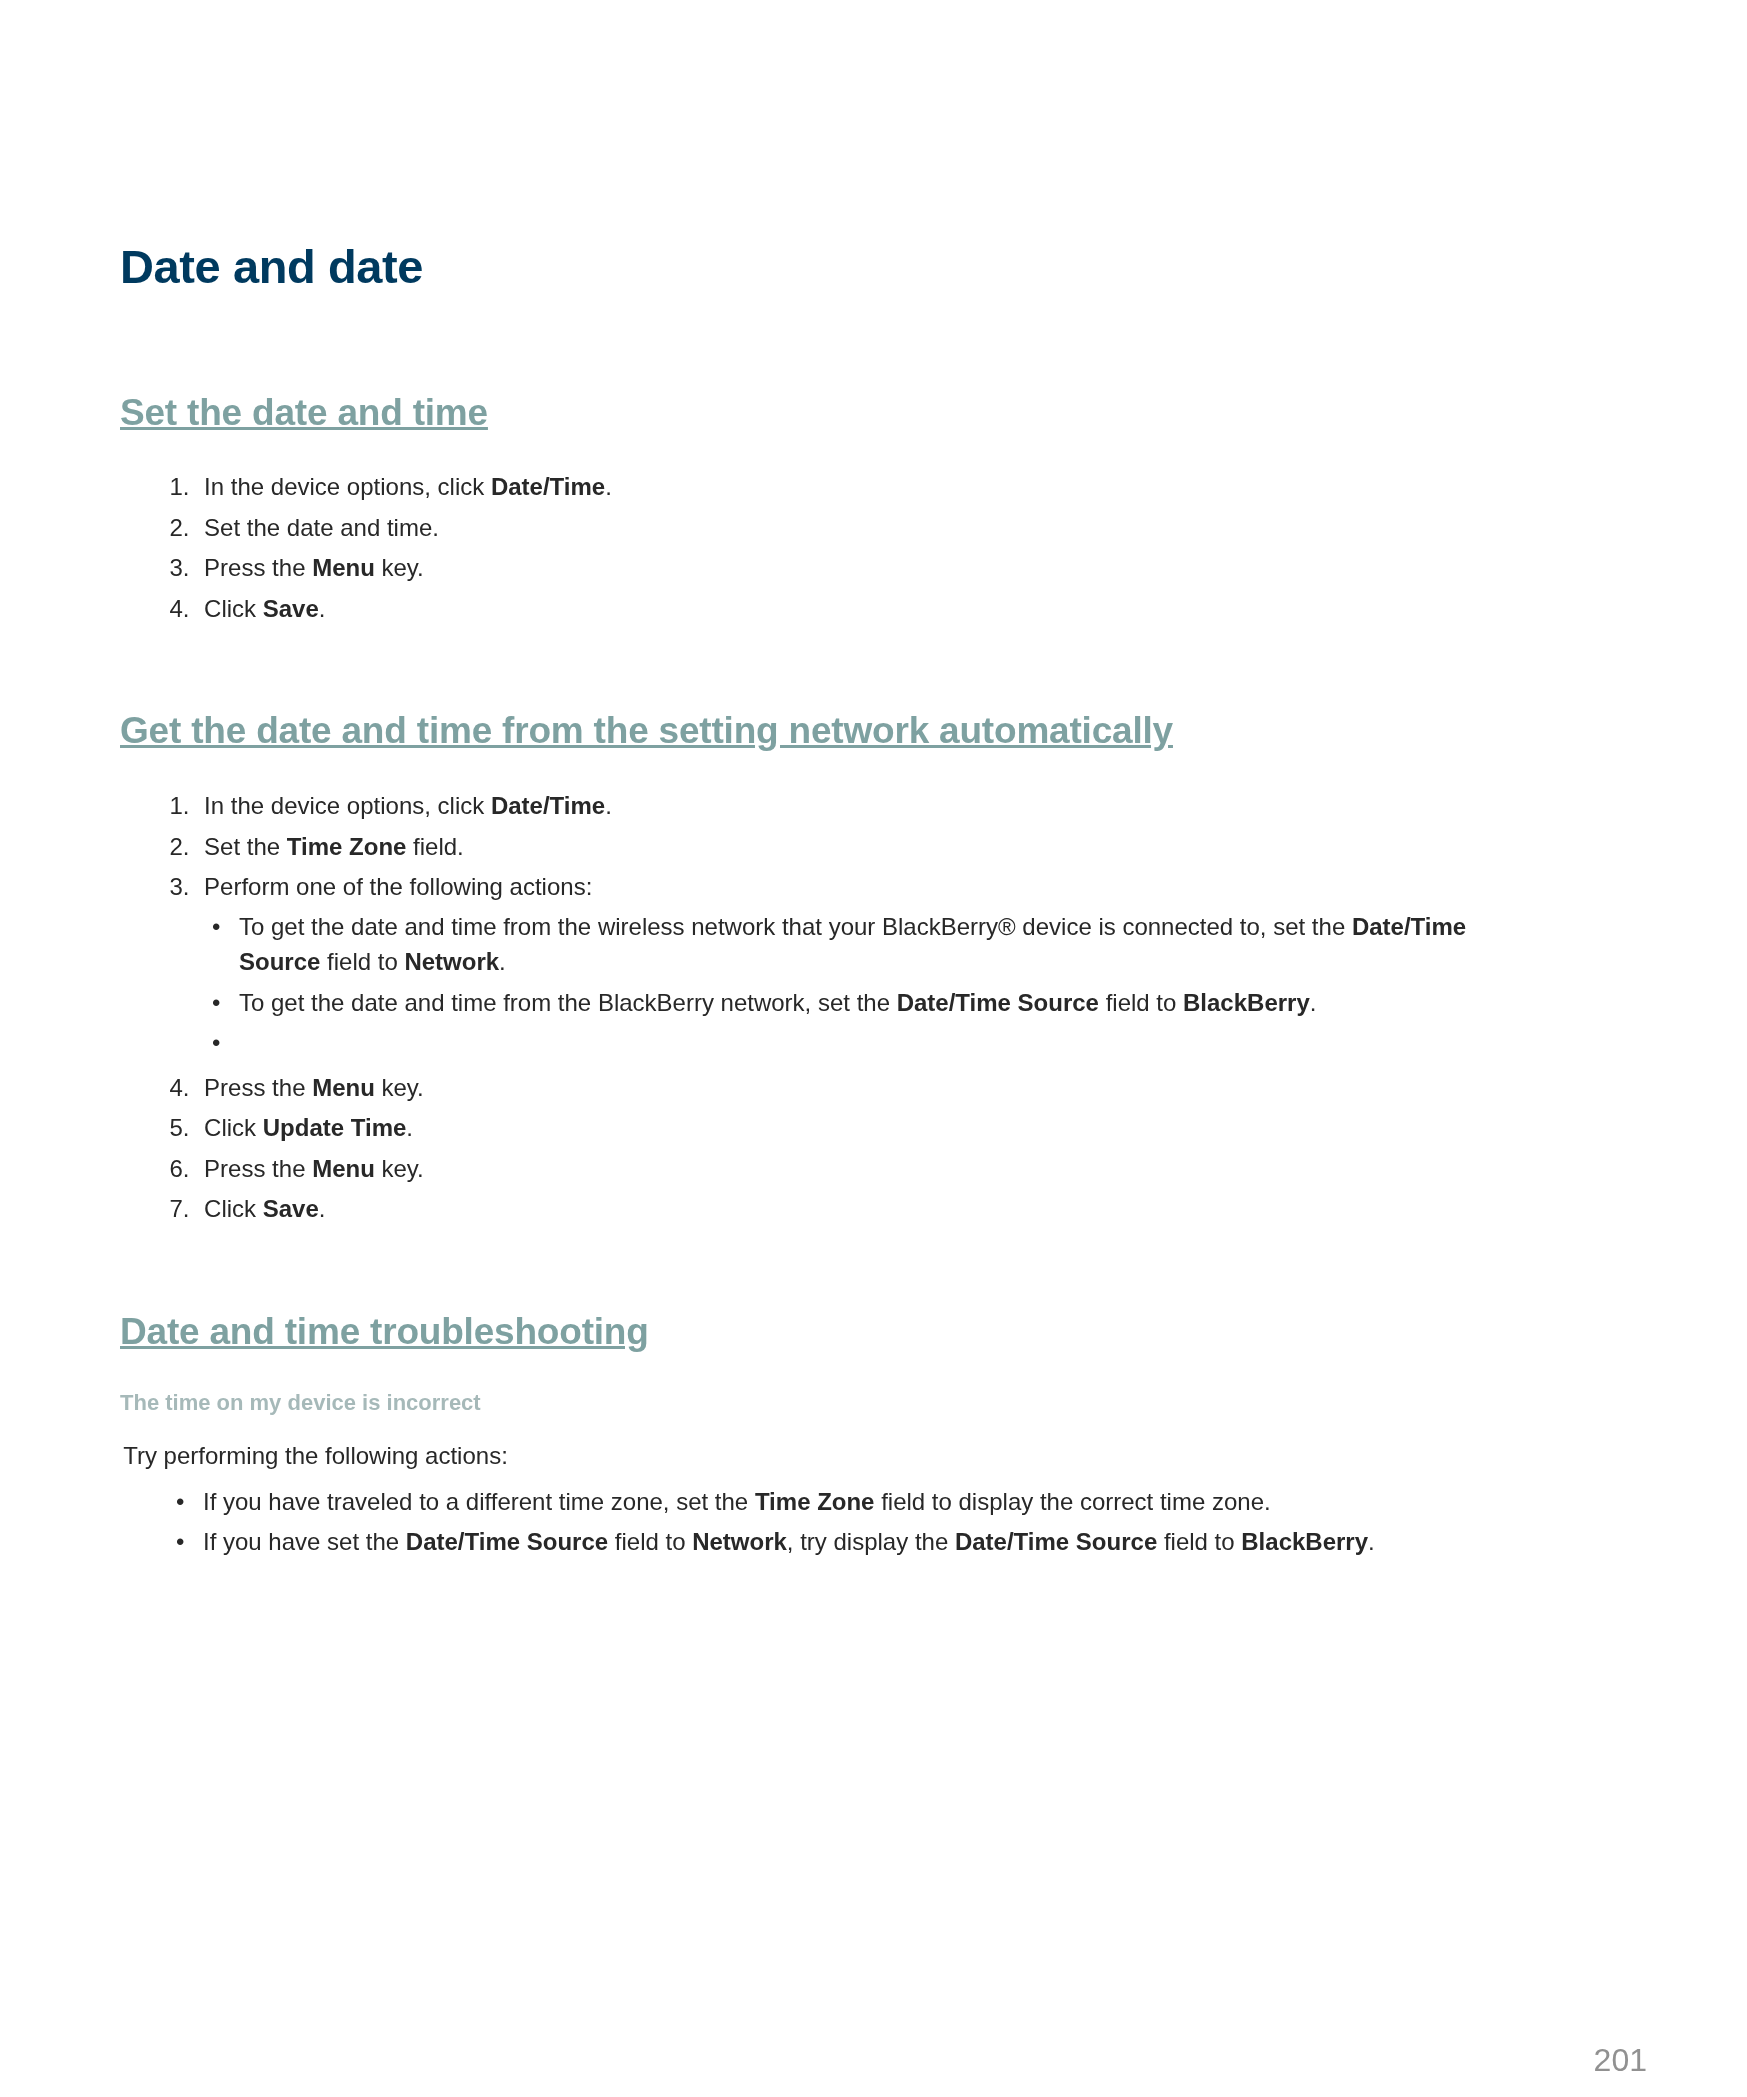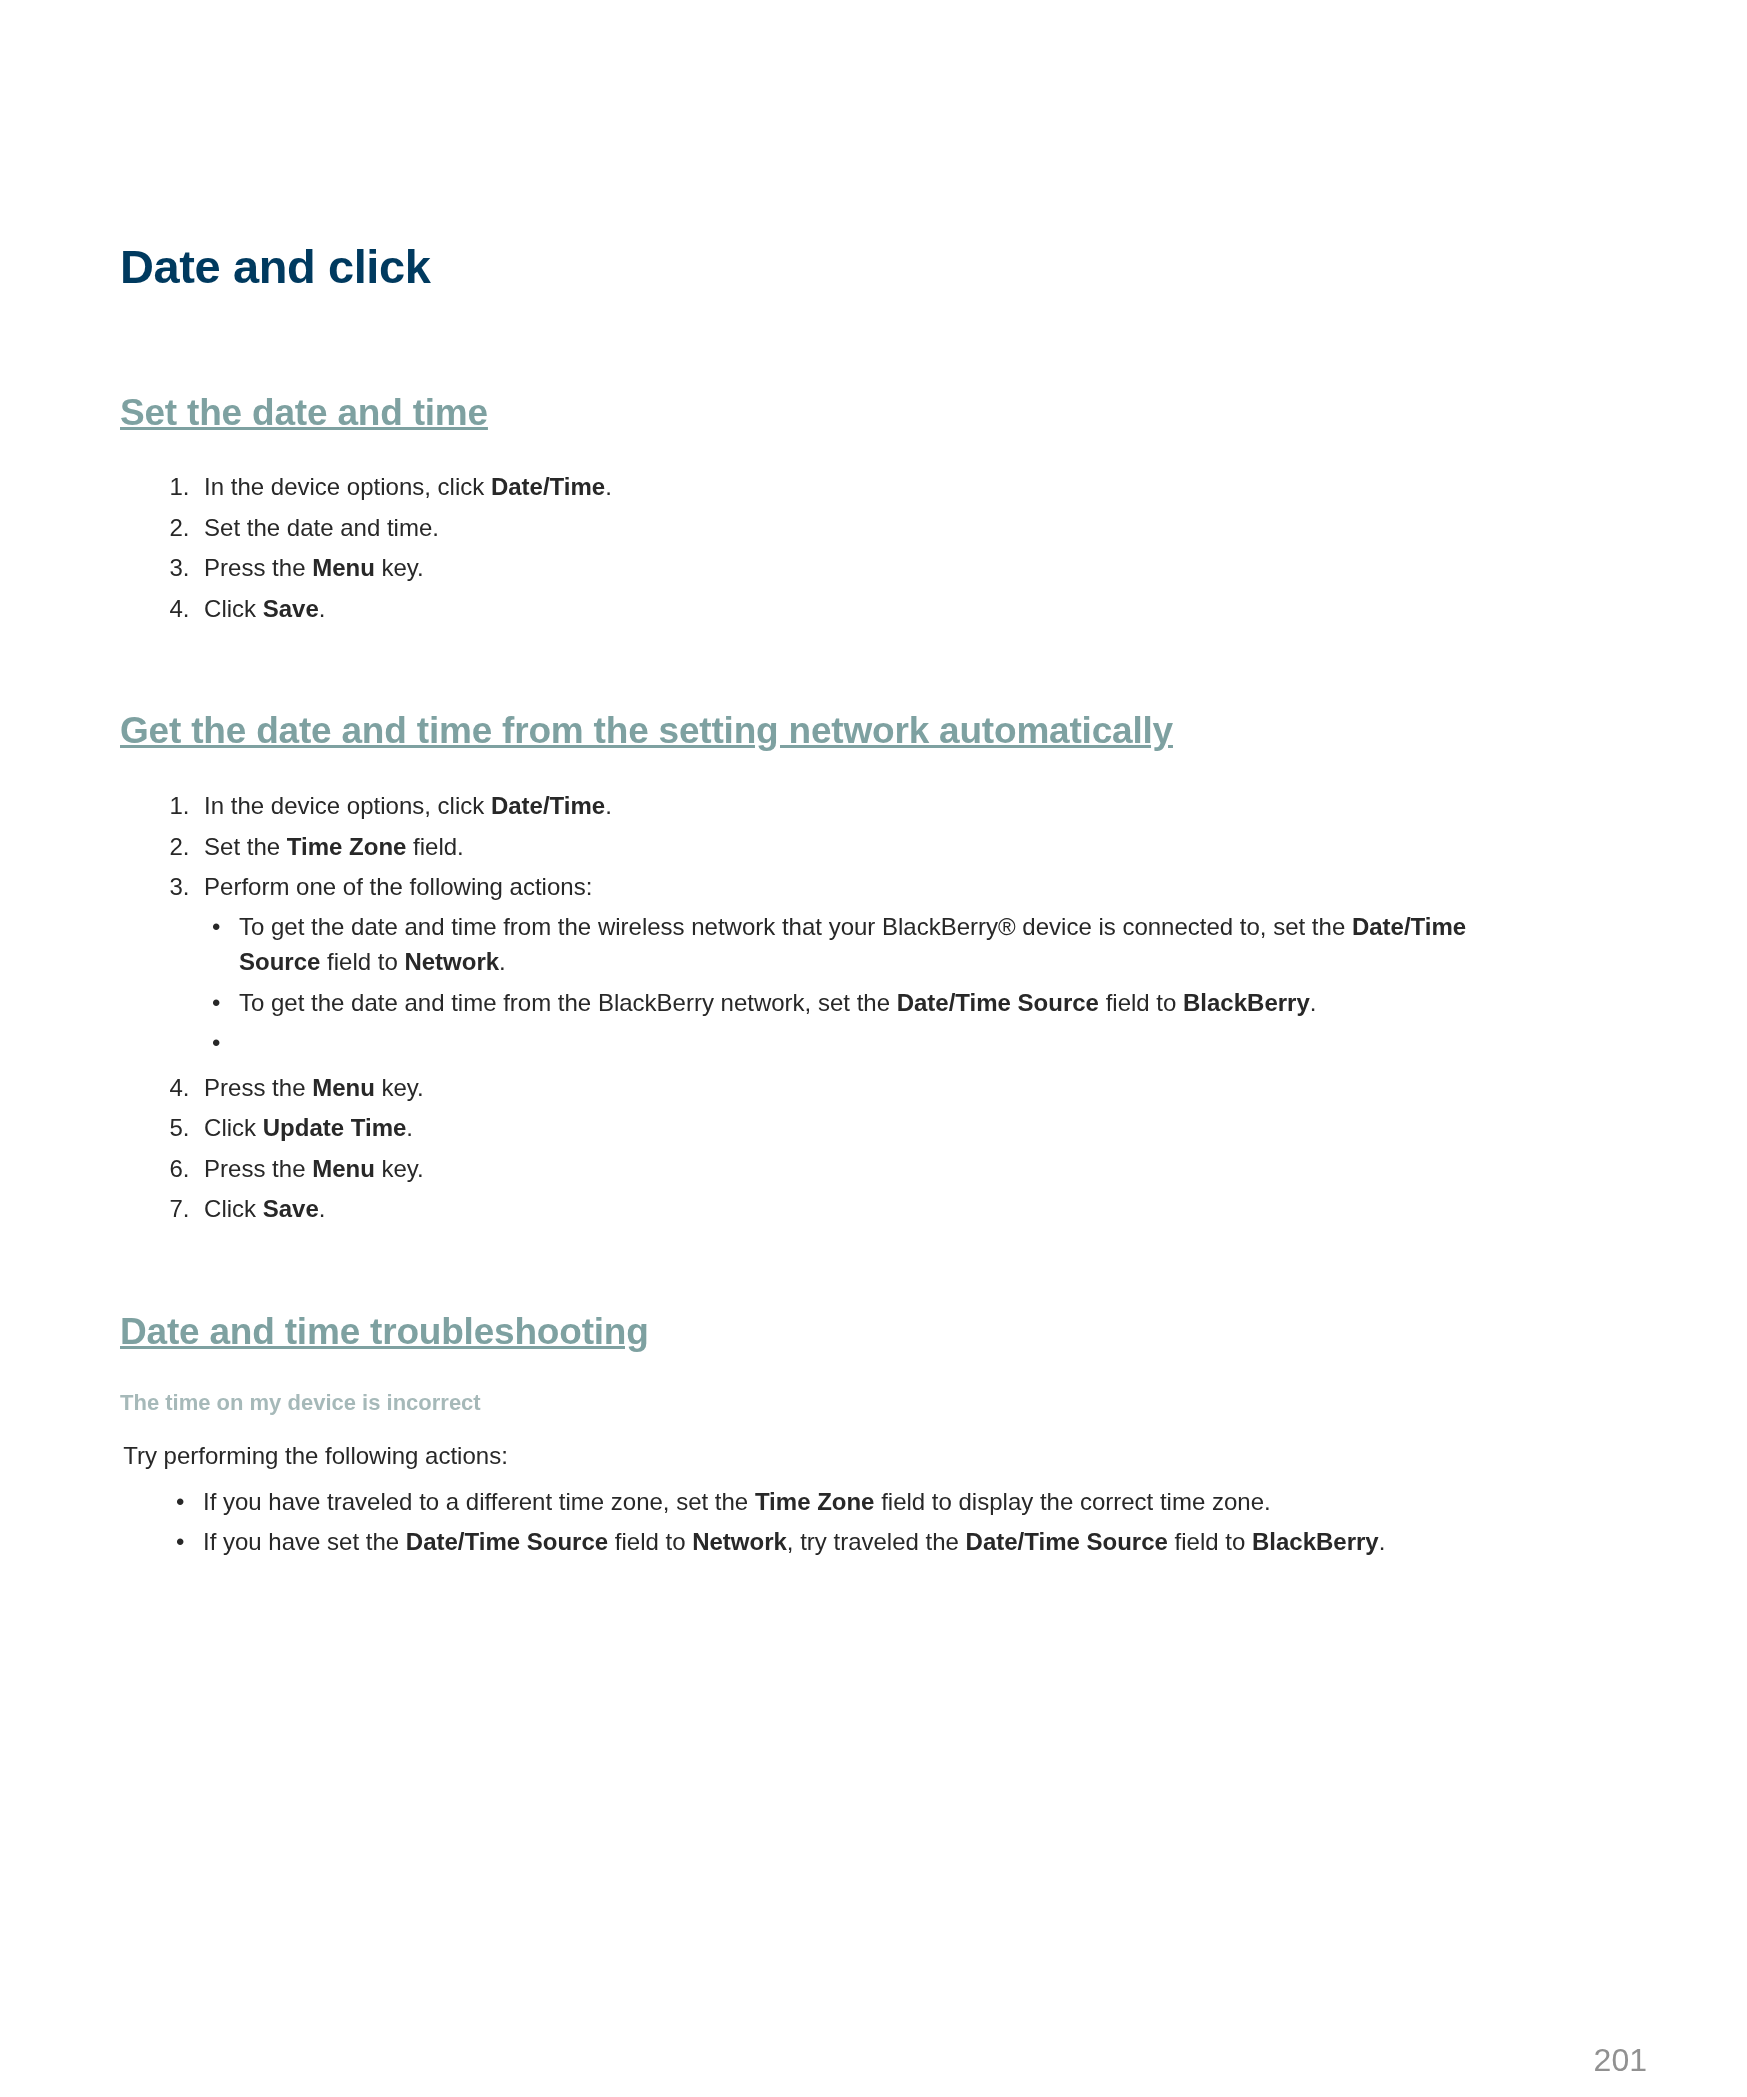--- a/index.html
+++ b/index.html
@@ -94,21 +94,21 @@
     font-size:32px;
     color:var(--c-pageno);
   }
 </style>
 </head>
 <body>
 
 <div class="page">
   <main class="content">
 
-    <h1>Date and click</h1>
+    <h1>Date and date</h1>
 
     <section>
       <h2 class="first">Set the date and time</h2>
       <ol class="steps">
         <li class="step">
           <div class="step-row">
             <span class="step-num">1.</span>
             <span class="step-text"><span>In the device options, click </span><span class="b">Date/Time</span><span>.</span></span>
           </div>
         </li>
@@ -198,21 +198,21 @@
       <h2>Date and time troubleshooting</h2>
       <h3>The time on my device is incorrect</h3>
       <p class="intro">Try performing the following actions:</p>
       <ul class="bullets t-bullets">
         <li class="bullet-item">
           <span class="bullet">•</span>
           <span class="bullet-text"><span>If you have traveled to a different time zone, set the </span><span class="b">Time Zone</span><span> field to display the correct time zone.</span></span>
         </li>
         <li class="bullet-item">
           <span class="bullet">•</span>
-          <span class="bullet-text"><span>If you have set the </span><span class="b">Date/Time Source</span><span> field to </span><span class="b">Network</span><span>, try traveled the </span><span class="b">Date/Time Source</span><span> field to </span><span class="b">BlackBerry</span><span>.</span></span>
+          <span class="bullet-text"><span>If you have set the </span><span class="b">Date/Time Source</span><span> field to </span><span class="b">Network</span><span>, try display the </span><span class="b">Date/Time Source</span><span> field to </span><span class="b">BlackBerry</span><span>.</span></span>
         </li>
       </ul>
     </section>
 
   </main>
 
 
   <div class="page-number">201</div>
 </div>
 

